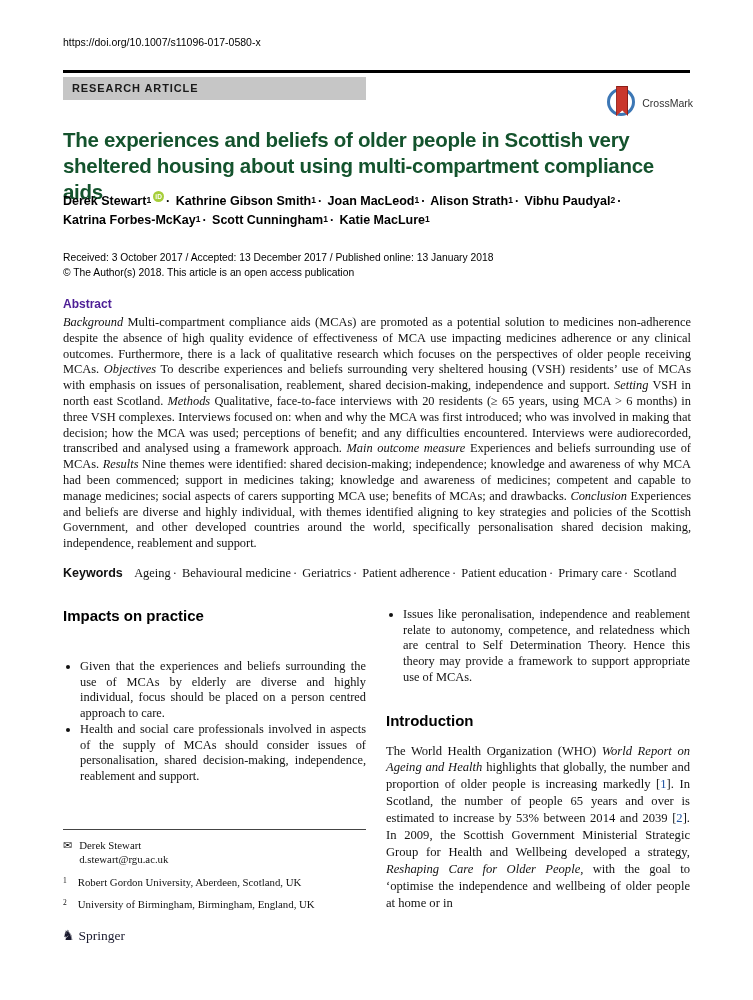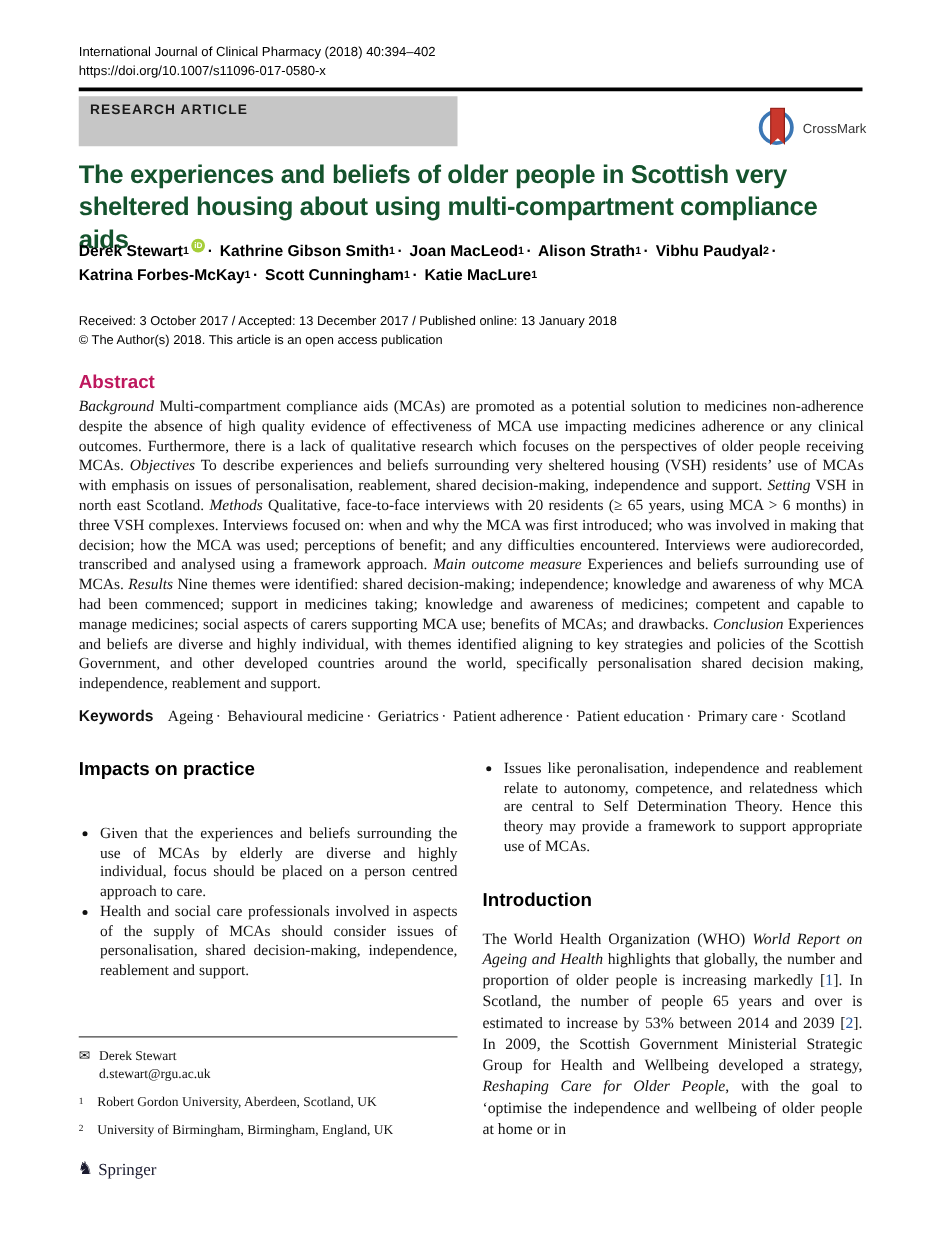--- a/index.html
+++ b/index.html
@@ -6,21 +6,21 @@
   html,body { background:#ffffff; }
   body {
     width:753px; height:1000px; position:relative; overflow:hidden;
     font-family:"Liberation Serif", serif; color:#111;
   }
 
   
   .journal-head { position:absolute; left:63px; top:35px; font-family:"Liberation Sans",sans-serif;
                   font-size:10.5px; line-height:15px; color:#000; }
   .top-rule { position:absolute; left:63px; top:70px; width:627px; height:2.5px; background:#000; }
-  .article-type { position:absolute; left:63px; top:77px; width:303px; height:40px;
+  .article-type { position:absolute; left:63px; top:77px; width:303px; height:23px;
                   background:#c6c6c6; font-family:"Liberation Sans",sans-serif; font-weight:bold;
                   font-size:11px; letter-spacing:0.9px; line-height:23px; padding-left:9px; color:#1a1a1a; }
 
   
   .crossmark { position:absolute; right:60px; top:86px; display:flex; align-items:center; gap:5px; cursor:pointer; }
   .cm-badge { position:relative; width:30px; height:34px; }
   .cm-ring { position:absolute; left:0; top:2px; width:28px; height:28px; border-radius:50%;
              border:3.5px solid #3c77b5; background:#fff; }
   .cm-mark { position:absolute; left:9px; top:0; width:12px; height:30px; background:#c9372c;
              border:1px solid #8d1f18;
@@ -38,21 +38,21 @@
   .sep { margin:0 2px; }
   .orcid { display:inline-block; width:11px; height:11px; border-radius:50%; background:#a6ce39;
            color:#fff; font-family:"Liberation Sans",sans-serif; font-weight:bold; font-size:6.5px;
            line-height:11px; text-align:center; vertical-align:top; position:relative; top:-1px; margin-left:2px; }
 
   .dates { position:absolute; left:63px; top:250px; font-family:"Liberation Sans",sans-serif;
            font-size:10.3px; line-height:15px; color:#000; }
 
   
   .abstract { position:absolute; left:63px; top:297px; width:628px; }
-  .abstract-h { font-family:"Liberation Sans",sans-serif; font-weight:bold; font-size:15px; color:#be185d; margin-bottom:4px; }
+  .abstract-h { font-family:"Liberation Sans",sans-serif; font-weight:bold; font-size:12px; color:#4c1d95; margin-bottom:4px; }
   .abstract-body { font-size:12.4px; line-height:15.8px; text-align:justify; }
   .it { font-style:italic; }
   .cite { color:#1f52a0; cursor:pointer; }
 
   
   .keywords { position:absolute; left:63px; top:566px; width:628px; font-size:12.4px; }
   .kw-label { font-family:"Liberation Sans",sans-serif; font-weight:bold; font-size:12.5px; margin-right:9px; }
 
   
   .col-left  { position:absolute; left:63px;  top:607px; width:303px; }
@@ -77,21 +77,20 @@
   .publisher { position:absolute; left:62px; top:928px; display:flex; align-items:center; gap:4px;
                font-size:13.5px; color:#1a1a2e; }
   .springer-glyph { font-size:14px; line-height:14px; }
 </style>
 </head>
 <body>
 
 <div class="page">
 
   <div class="journal-head">
-    <div>International Journal of Clinical Pharmacy (2018) 40:394–402</div>
     <div>https://doi.org/10.1007/s11096-017-0580-x</div>
   </div>
 
   <div class="top-rule"></div>
 
   <div class="article-type">RESEARCH ARTICLE</div>
 
   <div class="crossmark">
     <span class="cm-badge">
       <span class="cm-ring"></span>

